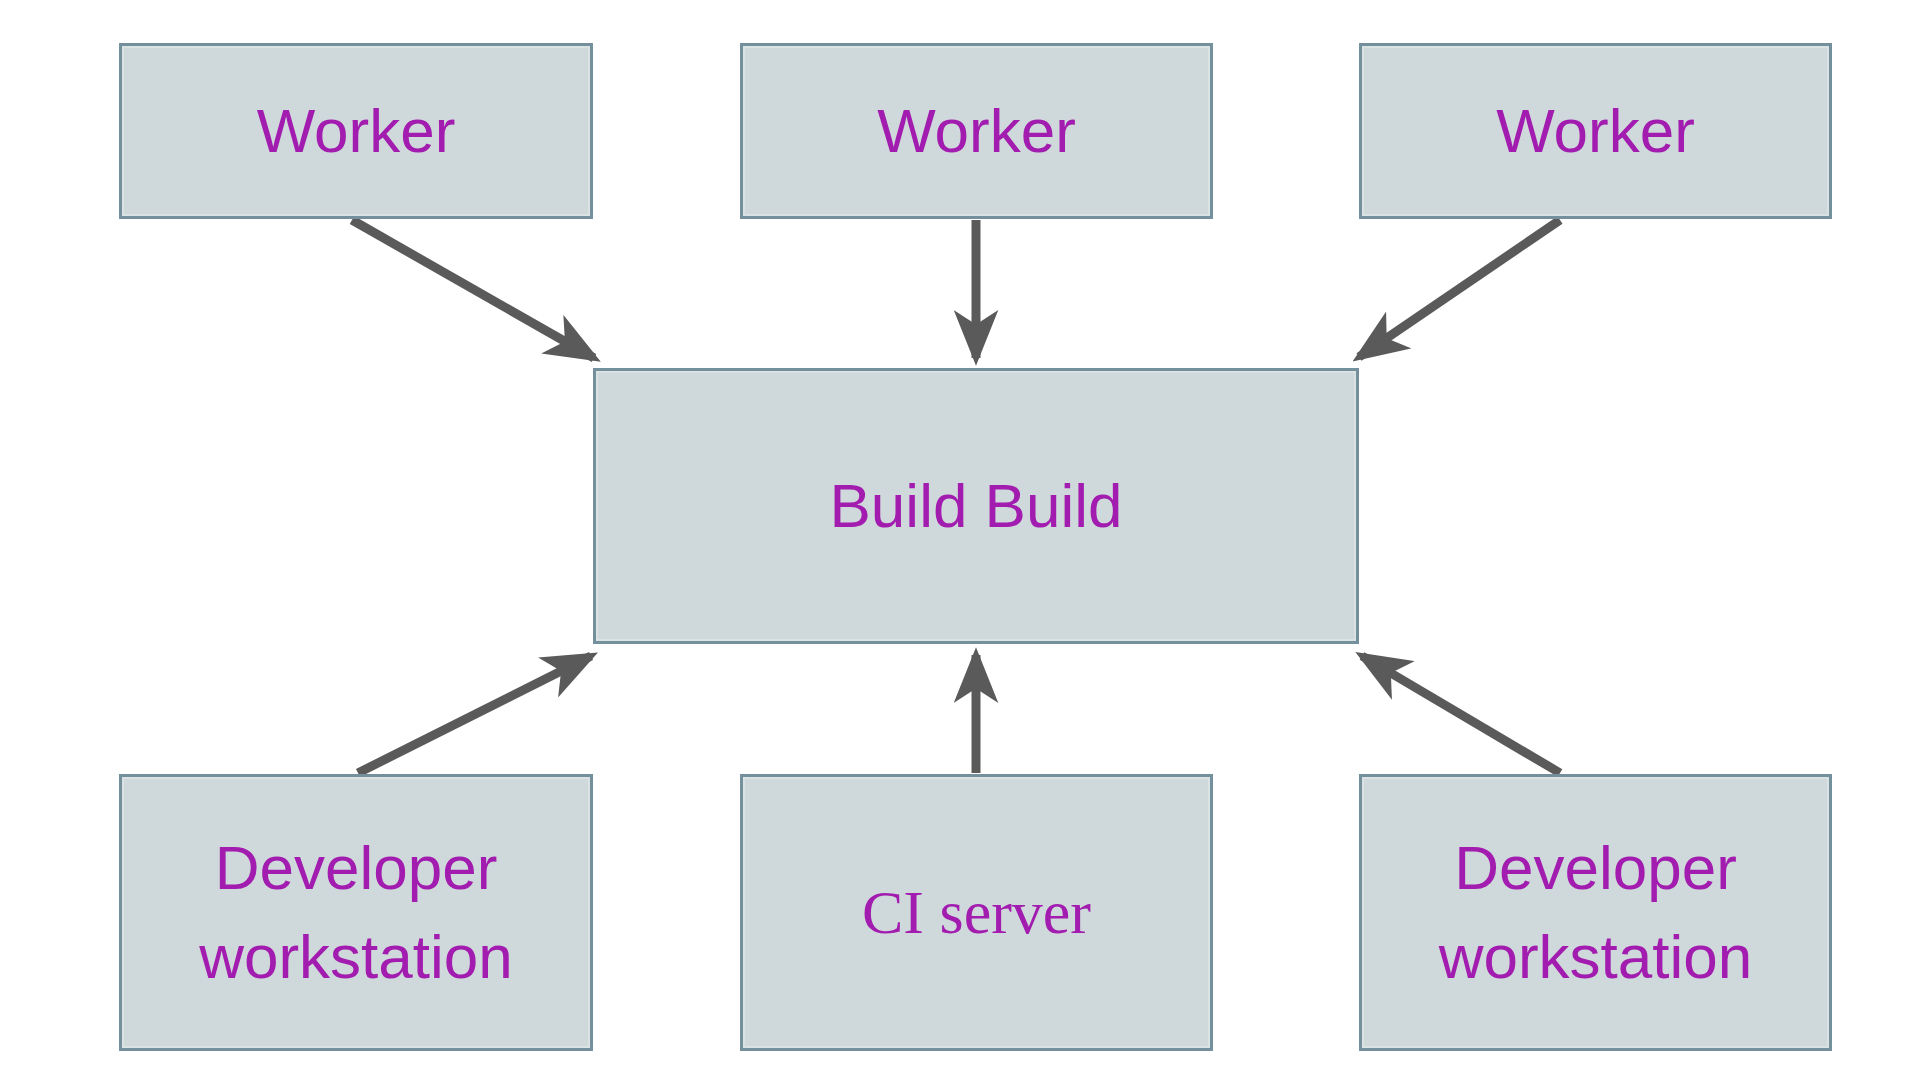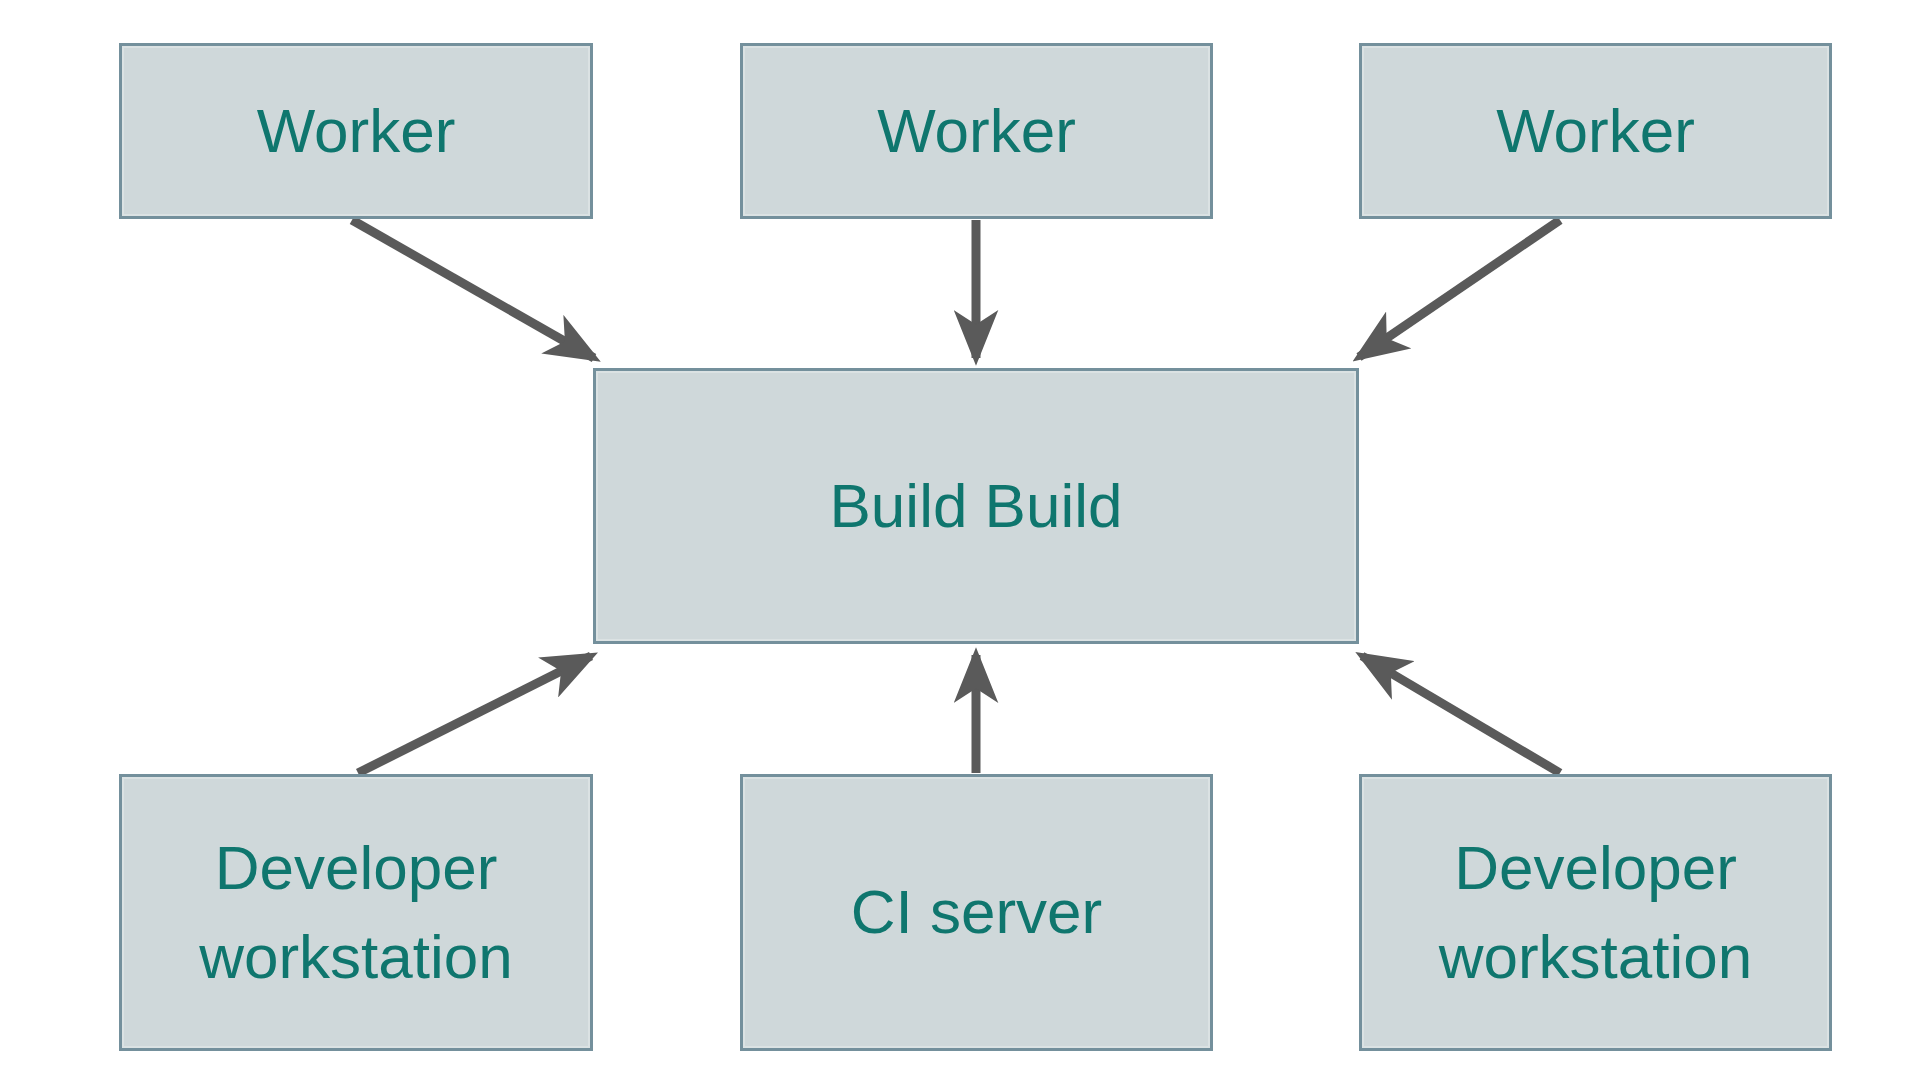--- a/index.html
+++ b/index.html
@@ -18,34 +18,34 @@
   .node {
     position: absolute;
     box-sizing: border-box;
     background: #cfd8da;
     border: 3px solid #74909c;
     box-shadow: inset 0 0 0 2px rgba(255,255,255,0.25);
     display: flex;
     align-items: center;
     justify-content: center;
     text-align: center;
-    color: #0f766e;
+    color: #a21caf;
     font-size: 62px;
     line-height: 1.42;
     padding: 12px 10px;
   }
   
   .n-worker-1 { left: 119px; top: 43px; width: 474px; height: 176px; }
   .n-worker-2 { left: 740px; top: 43px; width: 473px; height: 176px; }
   .n-worker-3 { left: 1359px; top: 43px; width: 473px; height: 176px; }
   
   .n-build-master { left: 593px; top: 368px; width: 766px; height: 276px; }
   
   .n-dev-left  { left: 119px; top: 774px; width: 474px; height: 277px; }
-  .n-ci-server { left: 740px; top: 774px; width: 473px; height: 277px; }
+  .n-ci-server { left: 740px; top: 774px; width: 473px; height: 277px; font-family: Liberation Serif, serif; }
   .n-dev-right { left: 1359px; top: 774px; width: 473px; height: 277px; }
 
   .arrows {
     position: absolute;
     left: 0;
     top: 0;
     width: 1910px;
     height: 1090px;
     pointer-events: none;
   }

